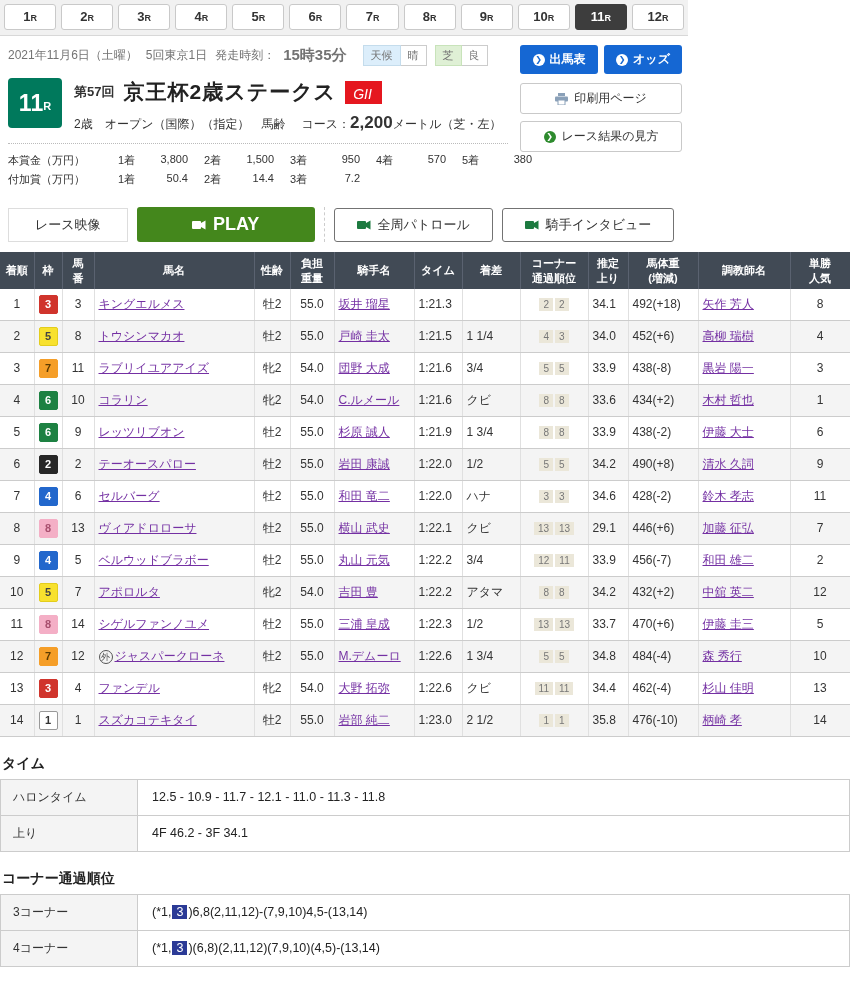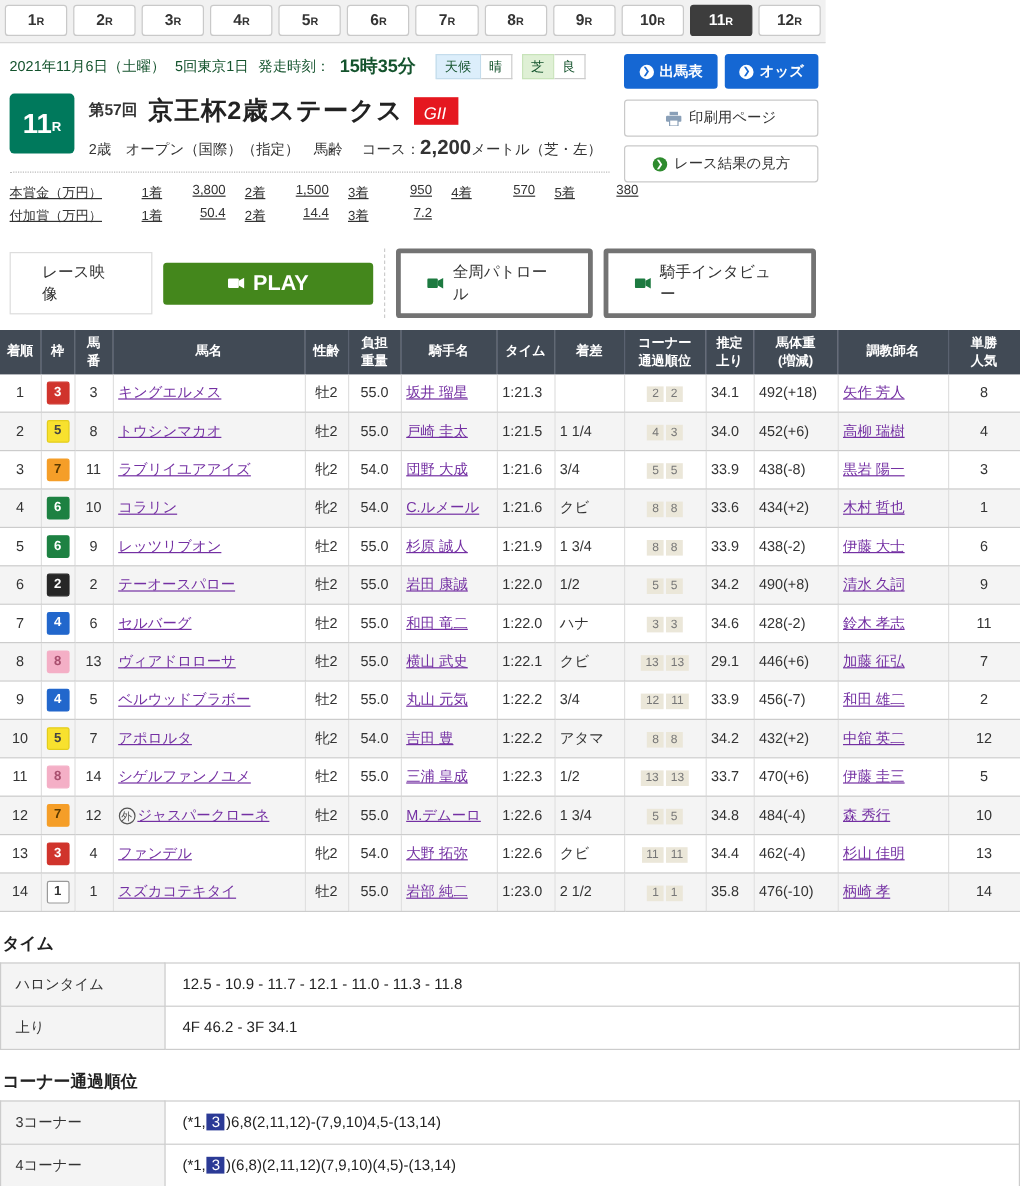--- a/index.html
+++ b/index.html
@@ -17,21 +17,21 @@
   .head-wrap{position:relative;padding:9px 8px 0 8px;}
   .right-col{position:absolute;top:9px;right:6px;width:162px;}
   .blue-row{display:flex;gap:6px;margin-bottom:9px;}
   .btn-blue{flex:1;background:#1567d3;color:#fff;border-radius:3px;padding:6px 0;font-size:12px;
             font-weight:bold;display:flex;align-items:center;justify-content:center;gap:5px;cursor:pointer;}
   .circ{display:inline-flex;width:12px;height:12px;border-radius:50%;background:#fff;color:#1567d3;
         align-items:center;justify-content:center;font-size:8px;font-weight:bold;}
   .circ.green{background:#2e8b2e;color:#fff;}
   .btn-white{border:1px solid #c9c9c9;border-radius:3px;background:#fff;padding:6px 0;font-size:12px;
              display:flex;align-items:center;justify-content:center;gap:6px;color:#333;margin-bottom:7px;cursor:pointer;}
-  .info-row{display:flex;align-items:center;gap:8px;font-size:12px;color:#14532d;}
+  .info-row{display:flex;align-items:center;gap:8px;font-size:12px;color:#737373;}
   .start-time{font-size:15px;font-weight:bold;}
   .badges{display:flex;margin-left:8px;}
   .badge{border:1px solid #ccc;padding:2px 7px;font-size:11px;background:#fff;}
   .badge.sky{background:#dceefb;border-color:#c4dcec;}
   .badge.grass{background:#dff0d5;border-color:#c8e3ba;}
   .badges .badge + .badge{border-left:none;}
   .badges .gap{width:8px;}
 
   .title-block{display:flex;gap:12px;margin-top:12px;align-items:flex-start;
                padding-bottom:10px;border-bottom:1px dotted #bbb;margin-right:172px;}
@@ -40,32 +40,32 @@
   .race-no-box .n{font-size:23px;}
   .race-no-box .r{font-size:11px;margin-top:6px;}
   .l1{display:flex;align-items:center;gap:9px;}
   .edition{font-size:13px;font-weight:bold;}
   .race-name{font-size:21px;font-weight:bold;color:#222;letter-spacing:1px;}
   .grade-badge{background:#e5171f;color:#fff;font-weight:normal;font-style:italic;padding:5px 10px 2px 8px;font-size:14px;}
   .l2{margin-top:7px;font-size:12px;display:flex;align-items:flex-end;gap:16px;}
   .course-val{font-size:17px;font-weight:bold;}
 
   .prize-block{margin-top:7px;font-size:11px;color:#333;padding-bottom:6px;}
-  .prize-row{display:flex;padding:2px 0;text-decoration:underline;}
+  .prize-row{display:flex;padding:2px 0;}
   .prize-label{width:94px;}
   .prize-place{width:26px;margin-left:16px;}
   .prize-value{width:44px;text-align:right;}
 
   
   .video-row{display:flex;align-items:center;gap:9px;margin:12px 8px 10px 8px;}
   .lbl-box{border:1px solid #ddd;padding:7px 26px;font-size:13px;background:#fff;}
   .btn-play{background:#44871c;color:#fff;width:178px;text-align:center;padding:7px 0;border-radius:3px;
             font-weight:bold;font-size:18px;display:flex;align-items:center;justify-content:center;gap:7px;cursor:pointer;}
   .vdiv{border-left:1px dashed #ccc;align-self:stretch;}
-  .btn-cam{border:4px solid #737373;border-radius:3px;background:#fff;padding:7px 22px;font-size:13px;
+  .btn-cam{border:1px solid #737373;border-radius:3px;background:#fff;padding:7px 22px;font-size:13px;
            display:flex;align-items:center;gap:7px;color:#333;cursor:pointer;}
   .cam-green{color:#1d7a40;}
 
   
   table.results{border-collapse:collapse;width:850px;table-layout:fixed;font-size:12px;margin-top:4px;}
   table.results thead th{background:#414a55;color:#fff;font-size:11px;font-weight:bold;
       padding:4px 1px;border-right:1px solid #5a6270;line-height:1.3;white-space:pre-line;vertical-align:middle;}
   table.results tbody td{border-bottom:1px solid #ccc;border-right:1px solid #e0e0e0;padding:6px 4px;vertical-align:middle;}
   table.results tbody td:first-child{border-left:none;}
   table.results tbody tr:nth-child(even){background:#f4f4f4;}

